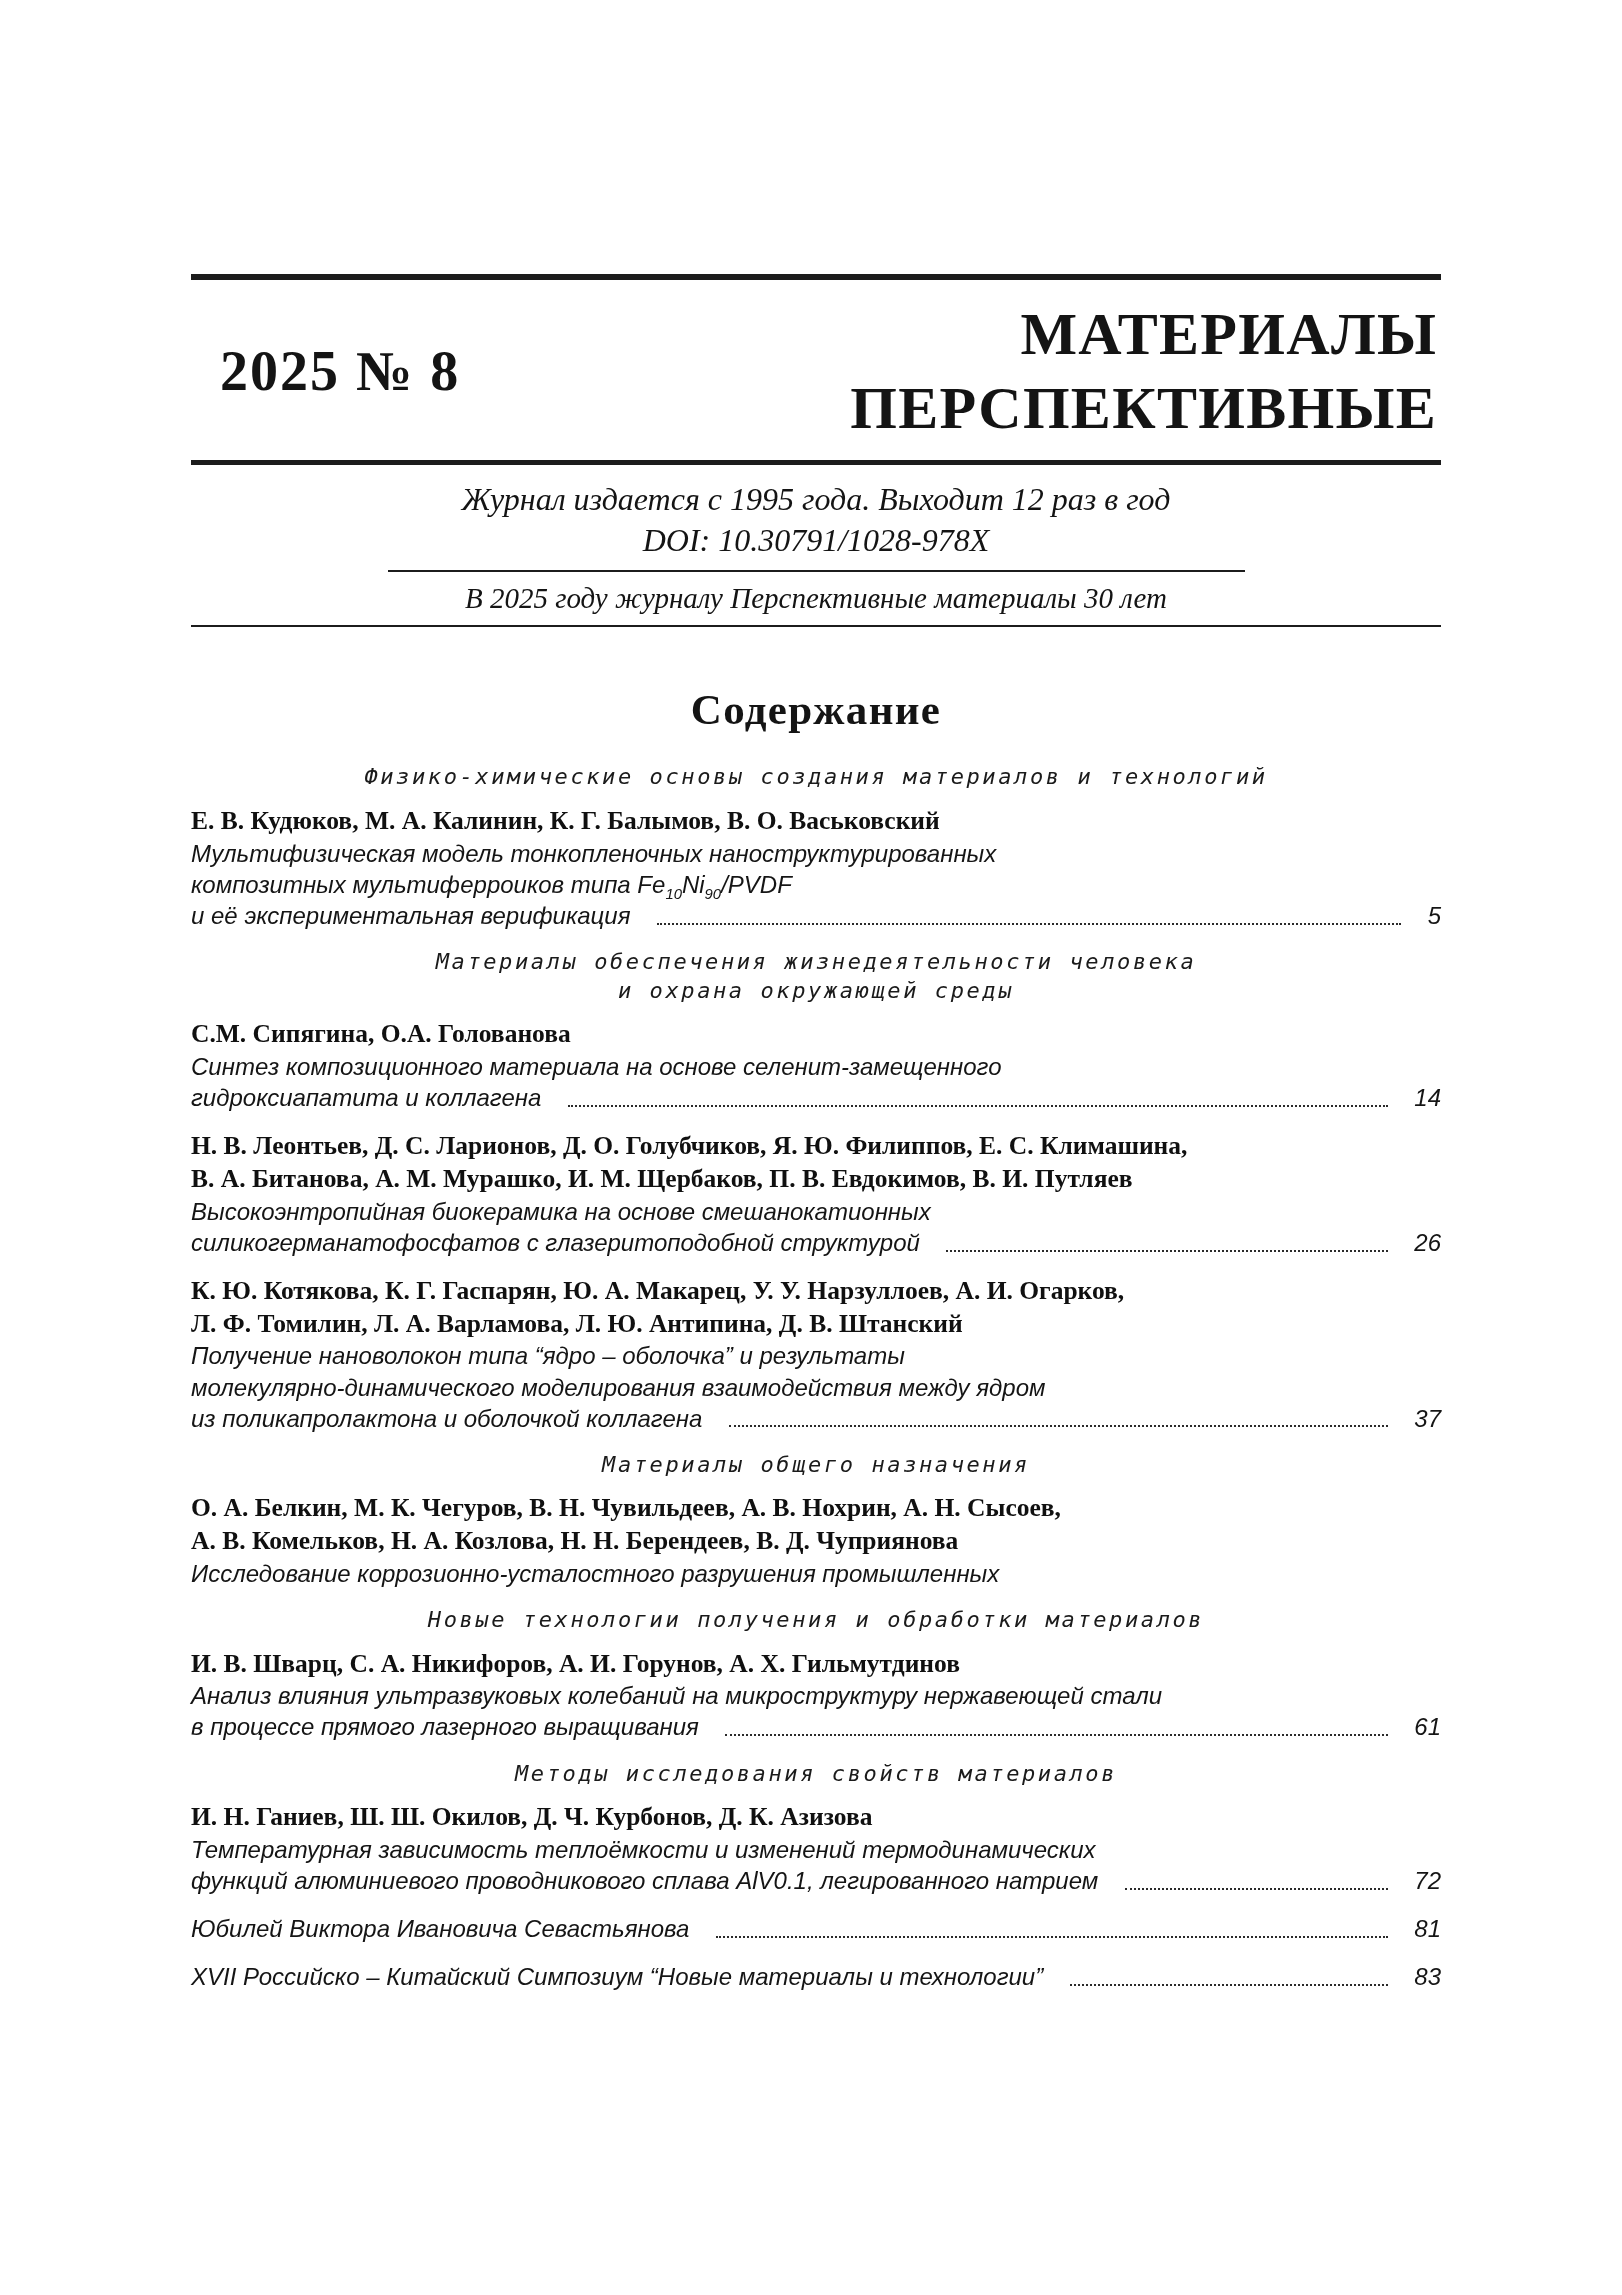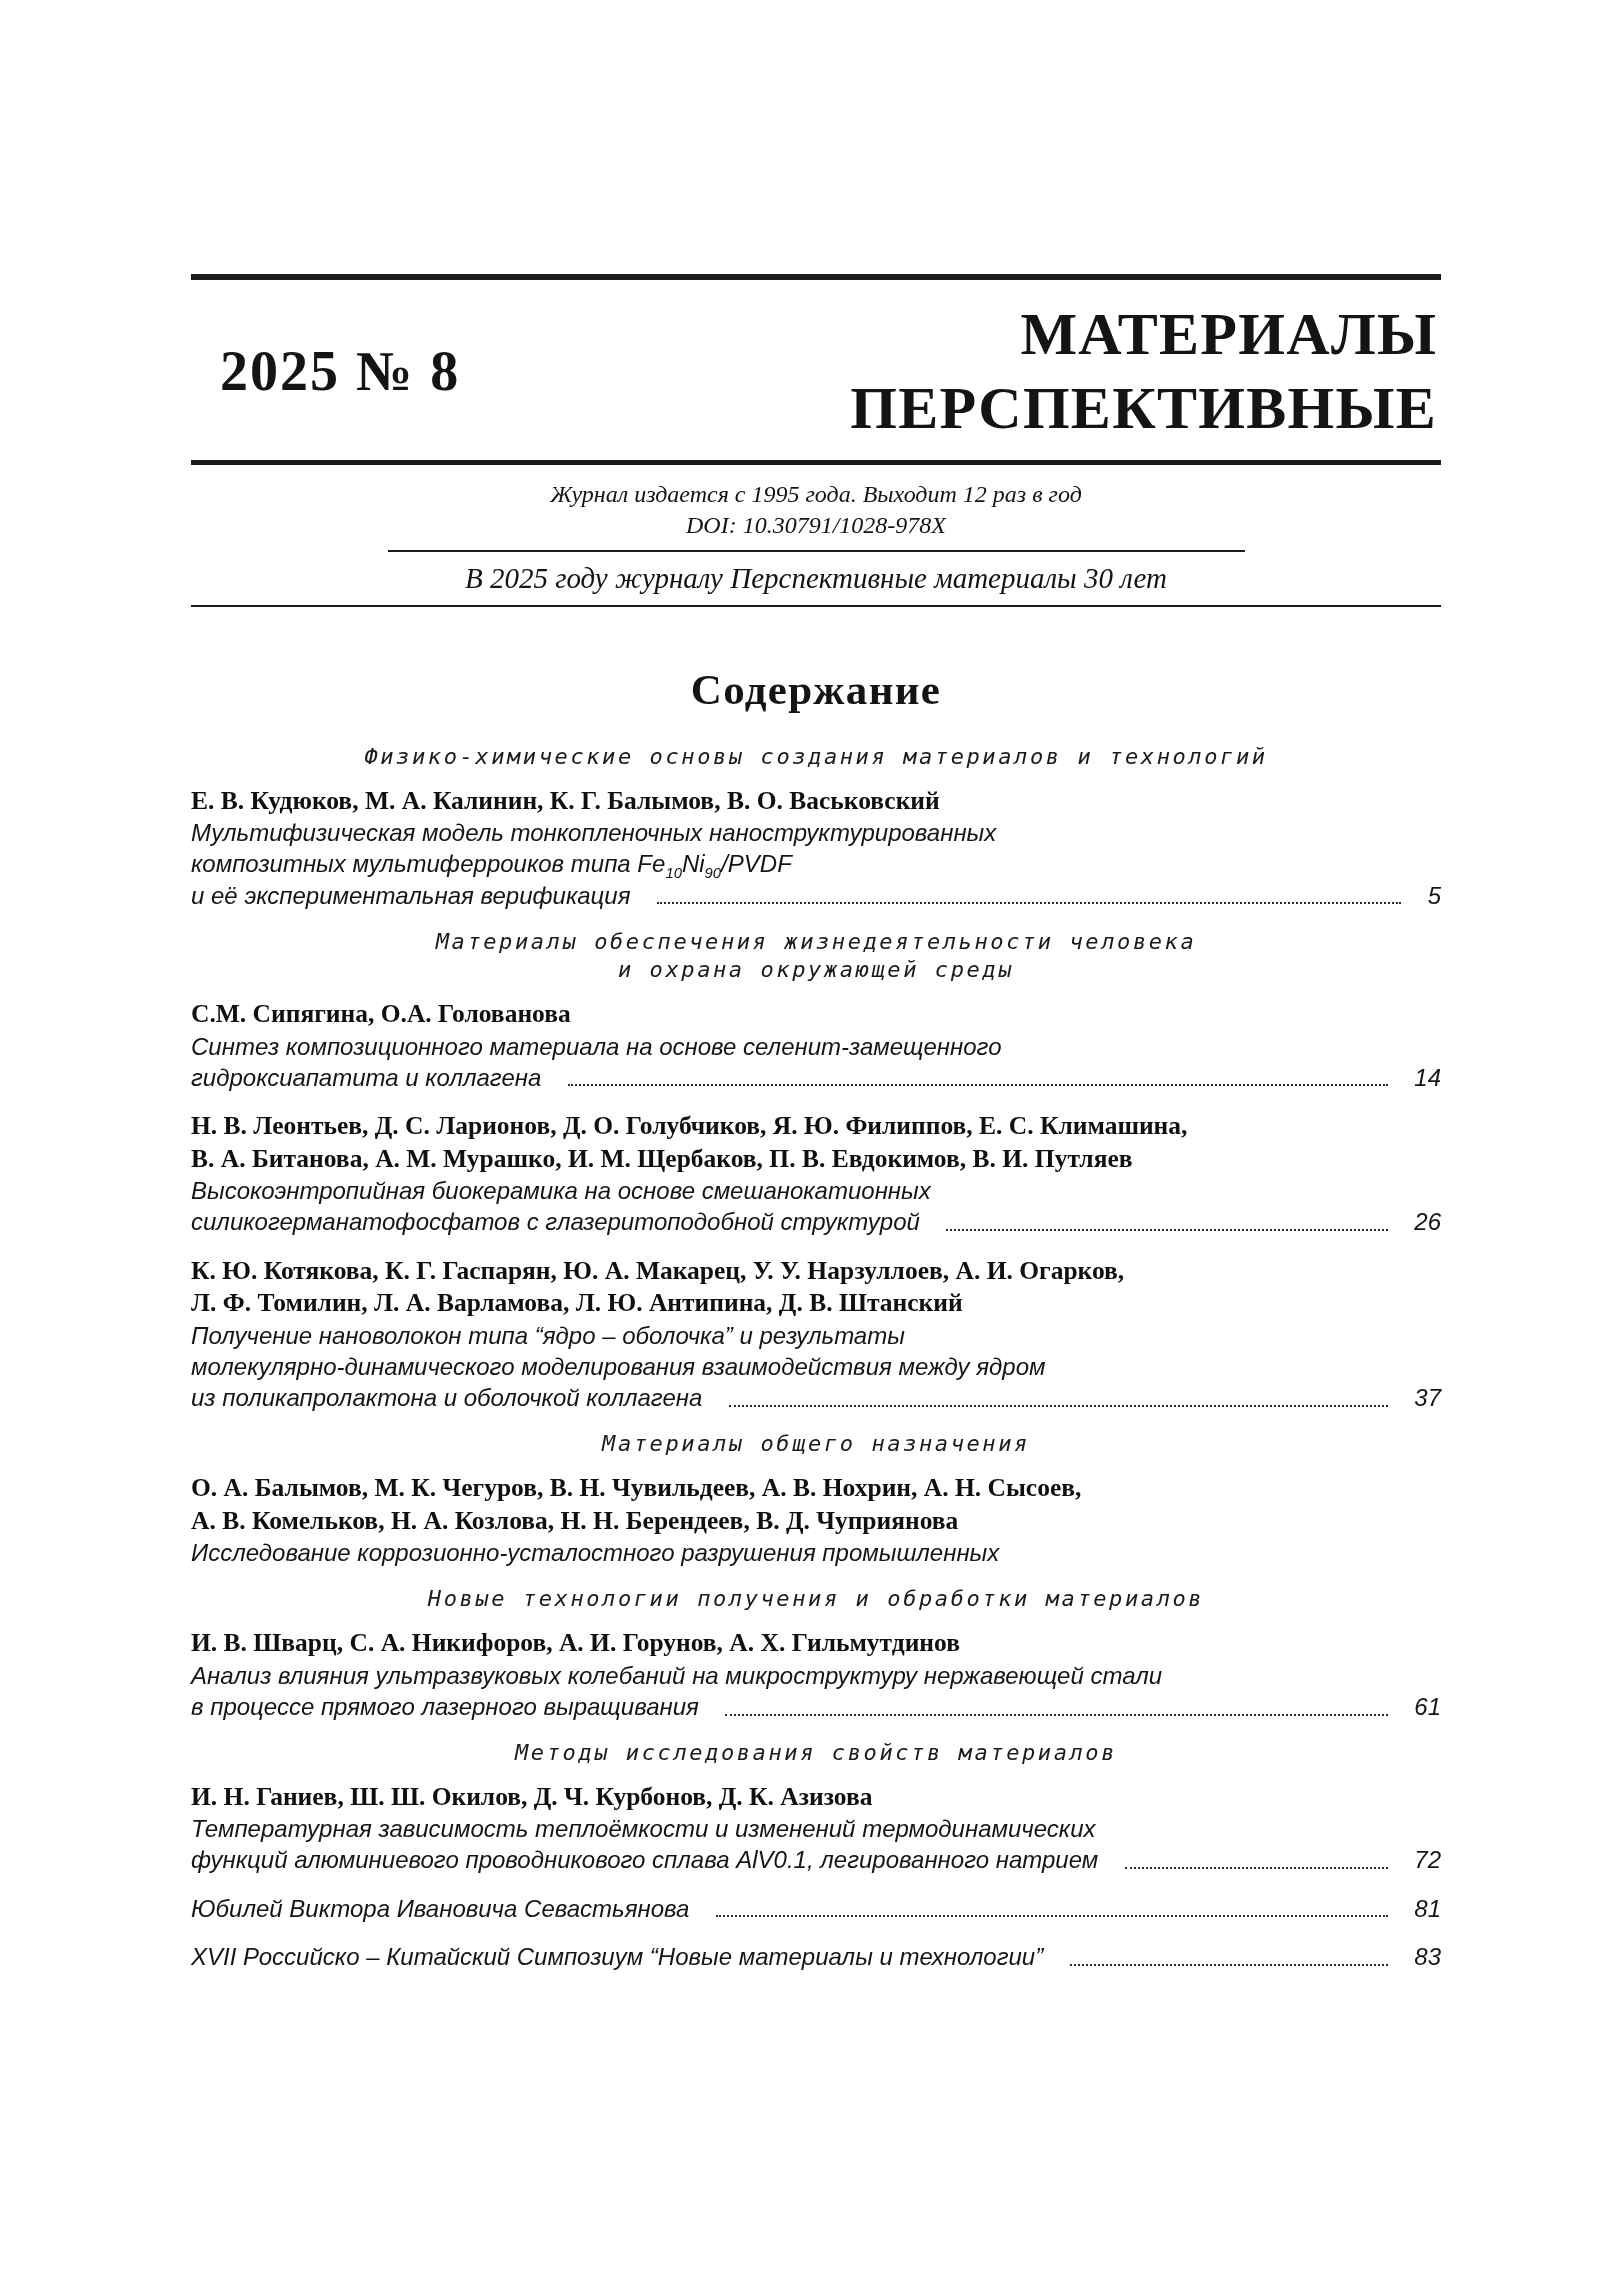--- a/index.html
+++ b/index.html
@@ -54,21 +54,21 @@
     font-weight: bold;
     font-size: 60px;
     line-height: 1.24;
     letter-spacing: 1.3px;
     white-space: nowrap;
   }
 
   .mast-subs {
     text-align: center;
     font-style: italic;
-    font-size: 24px;
+    font-size: 32px;
     line-height: 1.28;
     margin-top: 14.4px;
   }
   .mast-sub { white-space: nowrap; }
   .anniversary {
     text-align: center;
     font-style: italic;
     font-size: 29px;
     line-height: 1.25;
     margin: 7.9px 0 9.2px 0;
@@ -206,21 +206,21 @@
           <div class="title-last">
             <span class="title-text">из поликапролактона и оболочкой коллагена</span>
             <span class="leader"></span>
             <span class="page-num">37</span>
           </div>
         </div>
         <div class="section-heading">
           <div class="section-line">Материалы общего назначения</div>
         </div>
         <div class="toc-entry">
-          <div class="authors-line">О. А. Балымов, М. К. Чегуров, В. Н. Чувильдеев, А. В. Нохрин, А. Н. Сысоев,</div>
+          <div class="authors-line">О. А. Белкин, М. К. Чегуров, В. Н. Чувильдеев, А. В. Нохрин, А. Н. Сысоев,</div>
           <div class="authors-line">А. В. Комельков, Н. А. Козлова, Н. Н. Берендеев, В. Д. Чуприянова</div>
           <div class="title-line">Исследование коррозионно-усталостного разрушения промышленных</div>
         </div>
         <div class="section-heading">
           <div class="section-line">Новые технологии получения и обработки  материалов</div>
         </div>
         <div class="toc-entry">
           <div class="authors-line">И. В. Шварц, С. А. Никифоров, А. И. Горунов, А. Х. Гильмутдинов</div>
           <div class="title-line">Анализ влияния ультразвуковых колебаний на микроструктуру нержавеющей стали</div>
           <div class="title-last">

